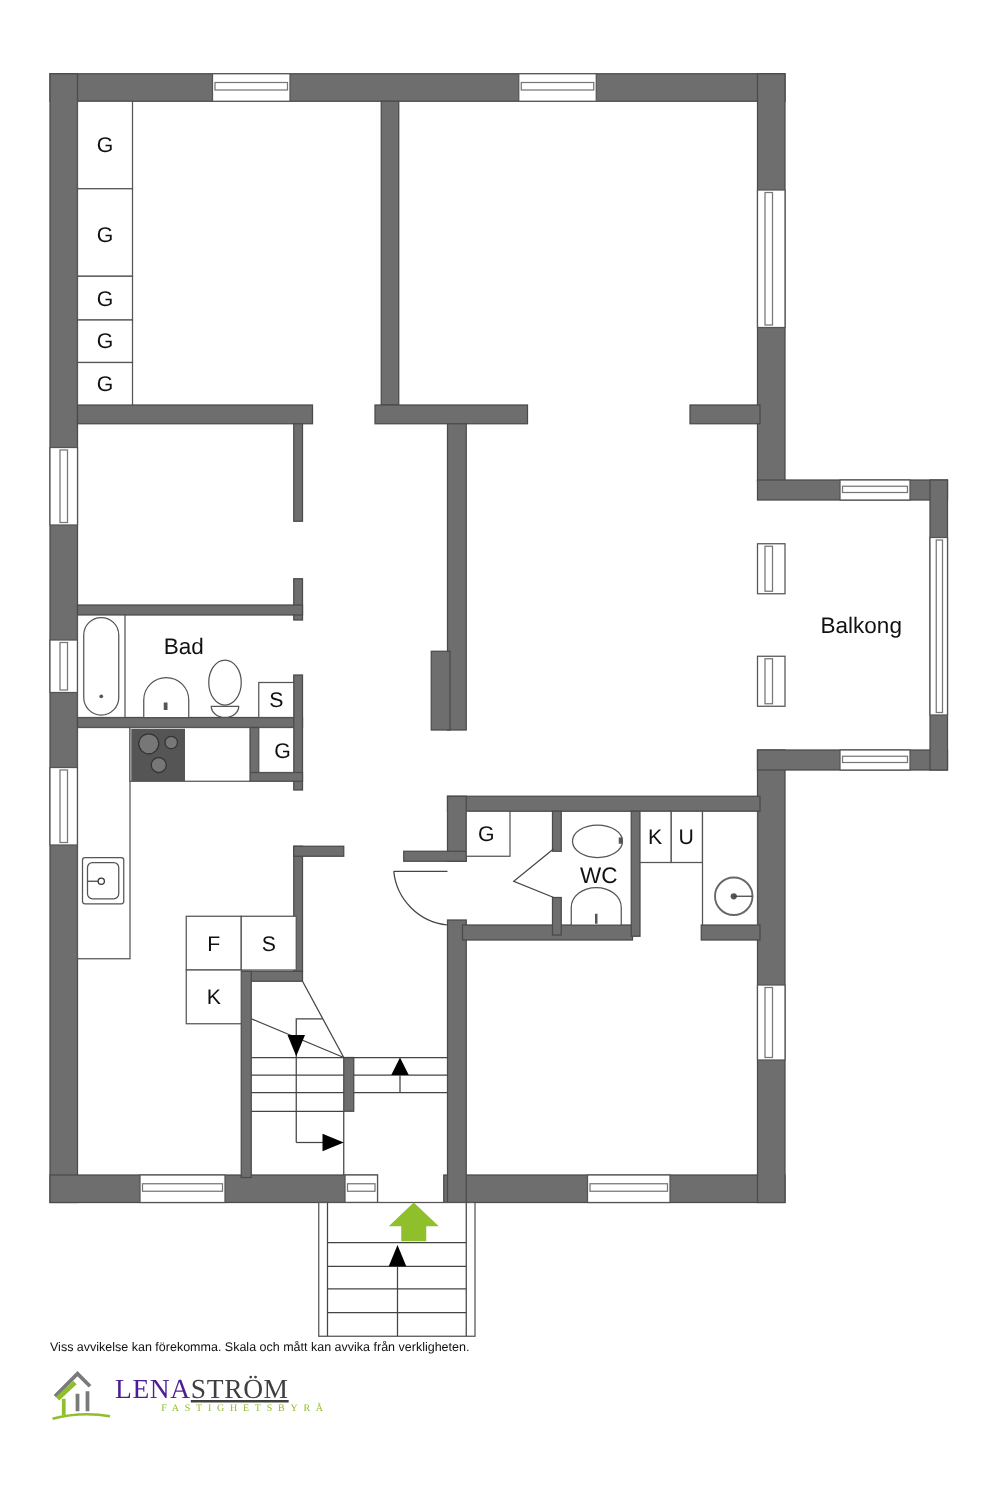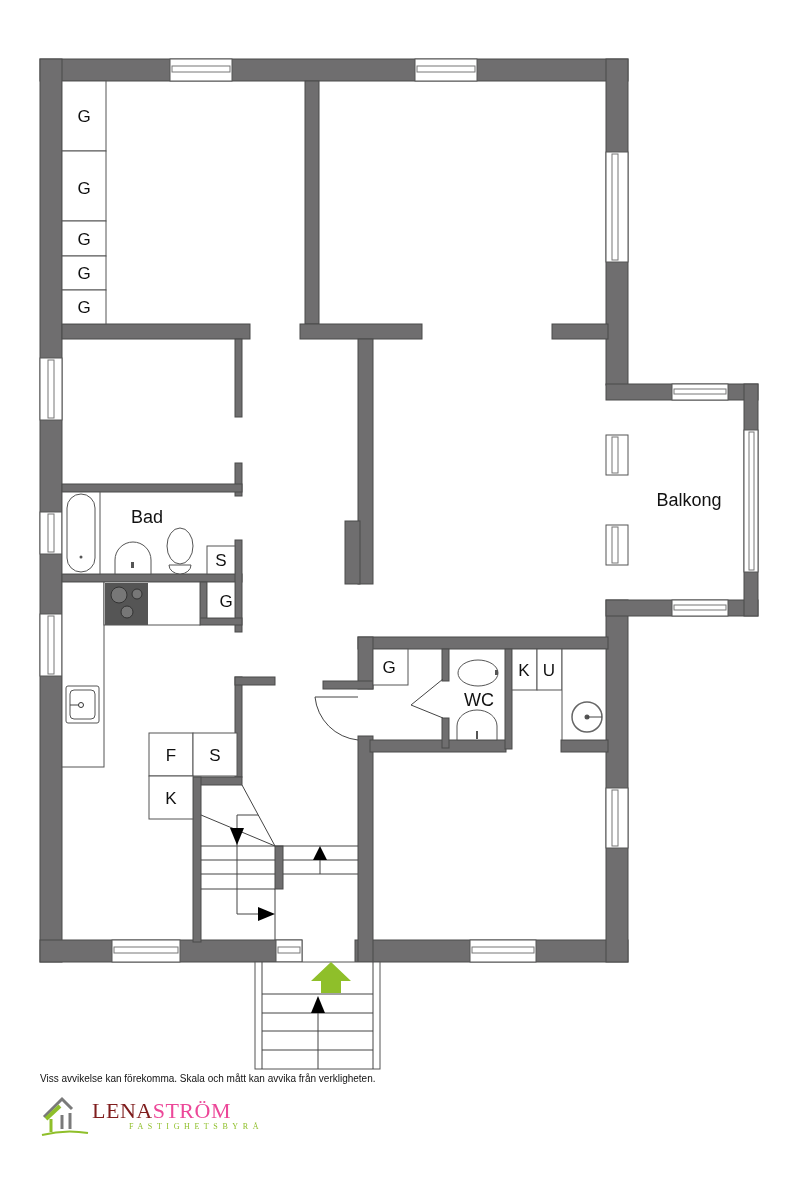--- a/index.html
+++ b/index.html
@@ -8,22 +8,22 @@
   .wall { fill: #6f6e6f; stroke: #4a4a4a; stroke-width: 1; }
   .win { fill: #ffffff; stroke: #555; stroke-width: 1; }
   .win-pane { fill: none; stroke: #777; stroke-width: 1; }
   .fix { fill: #ffffff; stroke: #555; stroke-width: 1; }
   .line { fill: none; stroke: #444; stroke-width: 1; }
   .lbl { font-family: "Liberation Sans", sans-serif; font-size: 17px; fill: #111; text-anchor: middle; dominant-baseline: central; }
   .room-lbl { font-family: "Liberation Sans", sans-serif; font-size: 18px; fill: #111; text-anchor: middle; dominant-baseline: central; }
   .disclaimer { position: absolute; left: 40px; top: 1073px; font-size: 10px; color: #111; white-space: nowrap; }
   .logo { position: absolute; left: 40px; top: 1095px; width: 200px; height: 45px; }
   .logo-name { position: absolute; left: 52px; top: 3px; font-family: "Liberation Serif", serif; font-size: 22px; letter-spacing: 0.5px; white-space: nowrap; }
-  .logo-name .a { color: #7f1d1d; }
-  .logo-name .b { color: #ec4899; }
+  .logo-name .a { color: #4c1d95; }
+  .logo-name .b { color: #404040; text-decoration: underline; }
   .logo-sub { position: absolute; left: 53px; top: 27px; font-family: "Liberation Serif", serif; font-size: 8px; letter-spacing: 4.6px; color: #8fbf2a; white-space: nowrap; padding-left: 36px; }
 </style>
 </head>
 <body>
 
 <svg id="plan" viewBox="0 0 800 1195" xmlns="http://www.w3.org/2000/svg">
 
   <g>
     <rect class="wall" x="40" y="59" width="588" height="22"></rect>
     <rect class="wall" x="40" y="59" width="22" height="903"></rect>

